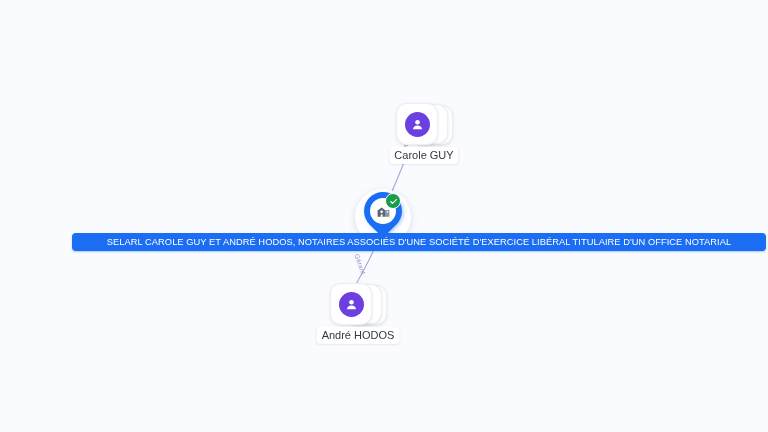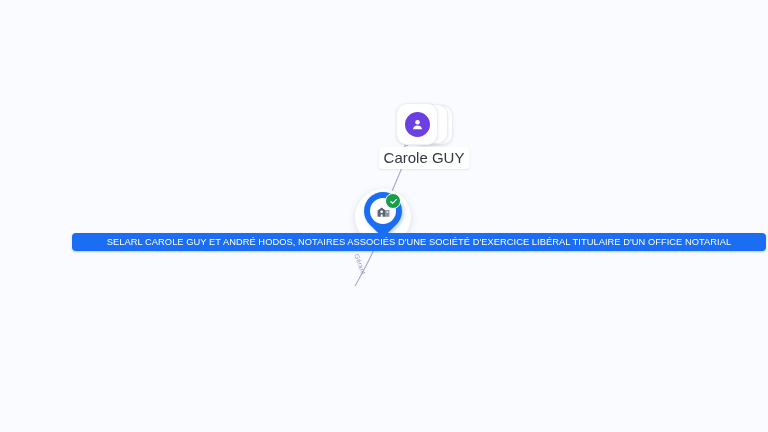--- a/index.html
+++ b/index.html
@@ -91,21 +91,21 @@
     justify-content: center;
   }
   .name-pill {
     position: absolute;
     top: 44px;
     left: 50%;
     transform: translateX(-50%);
     background: #ffffff;
     border-radius: 4px;
     padding: 2px 5px 3px 5px;
-    font-size: 15px;
+    font-size: 11px;
     color: #33373f;
     white-space: nowrap;
     box-shadow: 0 1px 2px rgba(60,70,110,.10);
   }
 
   
   #node-carole { left: 396px; top: 103px; }
   #node-andre  { left: 330px; top: 283px; }
 
   
@@ -207,20 +207,35 @@
           <svg width="15" height="15" viewBox="0 0 24 24">
             <circle cx="12" cy="8.4" r="3.7" fill="#ffffff"></circle>
             <path d="M4.8 19.6c0-3.8 3.3-6.1 7.2-6.1s7.2 2.3 7.2 6.1z" fill="#ffffff"></path>
           </svg>
         </div>
       </div>
     </div>
     <div class="name-pill">Carole GUY</div>
   </div>
 
+  <div class="person-node" id="node-andre">
+    <div class="card-stack">
+      <div class="card back2"></div>
+      <div class="card back1"></div>
+      <div class="card front">
+        <div class="avatar-circle">
+          <svg width="15" height="15" viewBox="0 0 24 24">
+            <circle cx="12" cy="8.4" r="3.7" fill="#ffffff"></circle>
+            <path d="M4.8 19.6c0-3.8 3.3-6.1 7.2-6.1s7.2 2.3 7.2 6.1z" fill="#ffffff"></path>
+          </svg>
+        </div>
+      </div>
+    </div>
+    <div class="name-pill">André HODOS</div>
+  </div>
 
   <div id="node-company">
     <div class="pin-halo"></div>
     <div class="pin-shape"></div>
     <div class="pin-inner">
       <svg width="15" height="15" viewBox="0 0 24 24">
         <path d="M2.5 20.5V10.2L9 5.6l6.5 4.6v10.3z" fill="#5a6472"></path>
         <path d="M15.5 20.5V9.6h6v10.9z" fill="#8b95a4"></path>
         <circle cx="9" cy="12.4" r="2.1" fill="#ffffff"></circle>
         <rect x="17.1" y="11.6" width="2.4" height="2.2" fill="#ffffff"></rect>

